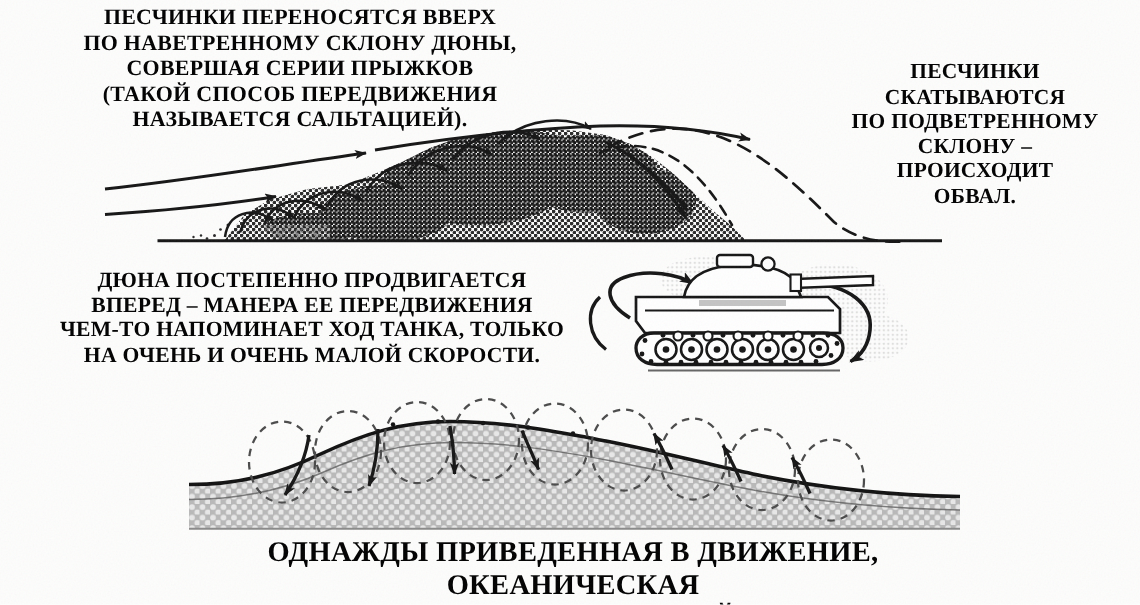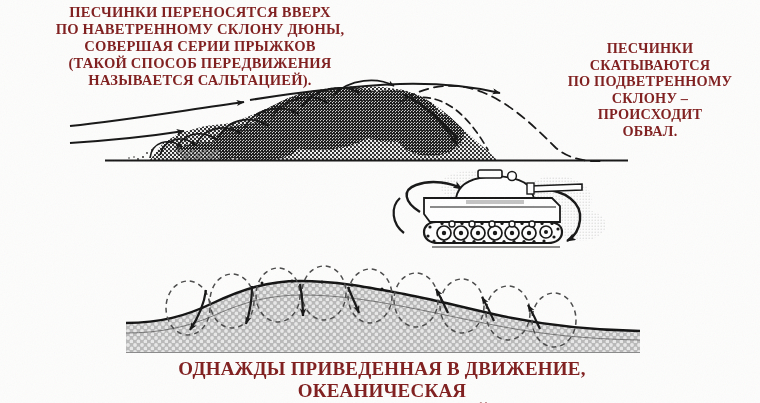--- a/index.html
+++ b/index.html
@@ -13,21 +13,21 @@
     position:relative;
   }
   #page{position:relative;width:760px;height:403px;overflow:hidden;}
 
   .cap{
     position:absolute;
     font-weight:bold;
     text-align:center;
     line-height:1.16;
     letter-spacing:.2px;
-    color:#7f1d1d;
+    color:#000000;
     white-space:pre-line;
     -webkit-font-smoothing:antialiased;
   }
 
   #caption-saltation{
     left:16px; top:4px; width:368px;
     font-size:14.6px;
   }
   #caption-avalanche{
     left:562px; top:40px; width:176px;
@@ -310,20 +310,24 @@
 (ТАКОЙ СПОСОБ ПЕРЕДВИЖЕНИЯ
 НАЗЫВАЕТСЯ САЛЬТАЦИЕЙ).</div>
 
   <div class="cap" id="caption-avalanche">ПЕСЧИНКИ
 СКАТЫВАЮТСЯ
 ПО ПОДВЕТРЕННОМУ
 СКЛОНУ –
 ПРОИСХОДИТ
 ОБВАЛ.</div>
 
+  <div class="cap" id="caption-tank">ДЮНА ПОСТЕПЕННО ПРОДВИГАЕТСЯ
+ВПЕРЕД – МАНЕРА ЕЕ ПЕРЕДВИЖЕНИЯ
+ЧЕМ-ТО НАПОМИНАЕТ ХОД ТАНКА, ТОЛЬКО
+НА ОЧЕНЬ И ОЧЕНЬ МАЛОЙ СКОРОСТИ.</div>
 
   <div class="cap" id="caption-wave">ОДНАЖДЫ ПРИВЕДЕННАЯ В ДВИЖЕНИЕ, ОКЕАНИЧЕСКАЯ
 ВОЛНА В ПОДПИТКЕ ЭНЕРГИЕЙ ВЕТРА НЕ НУЖДАЕТСЯ.</div>
 
   <svg class="noise">
     <filter id="grain">
       <feTurbulence type="fractalNoise" baseFrequency="0.9" numOctaves="2"></feTurbulence>
     </filter>
     <rect width="760" height="403" filter="url(#grain)"></rect>
   </svg>

